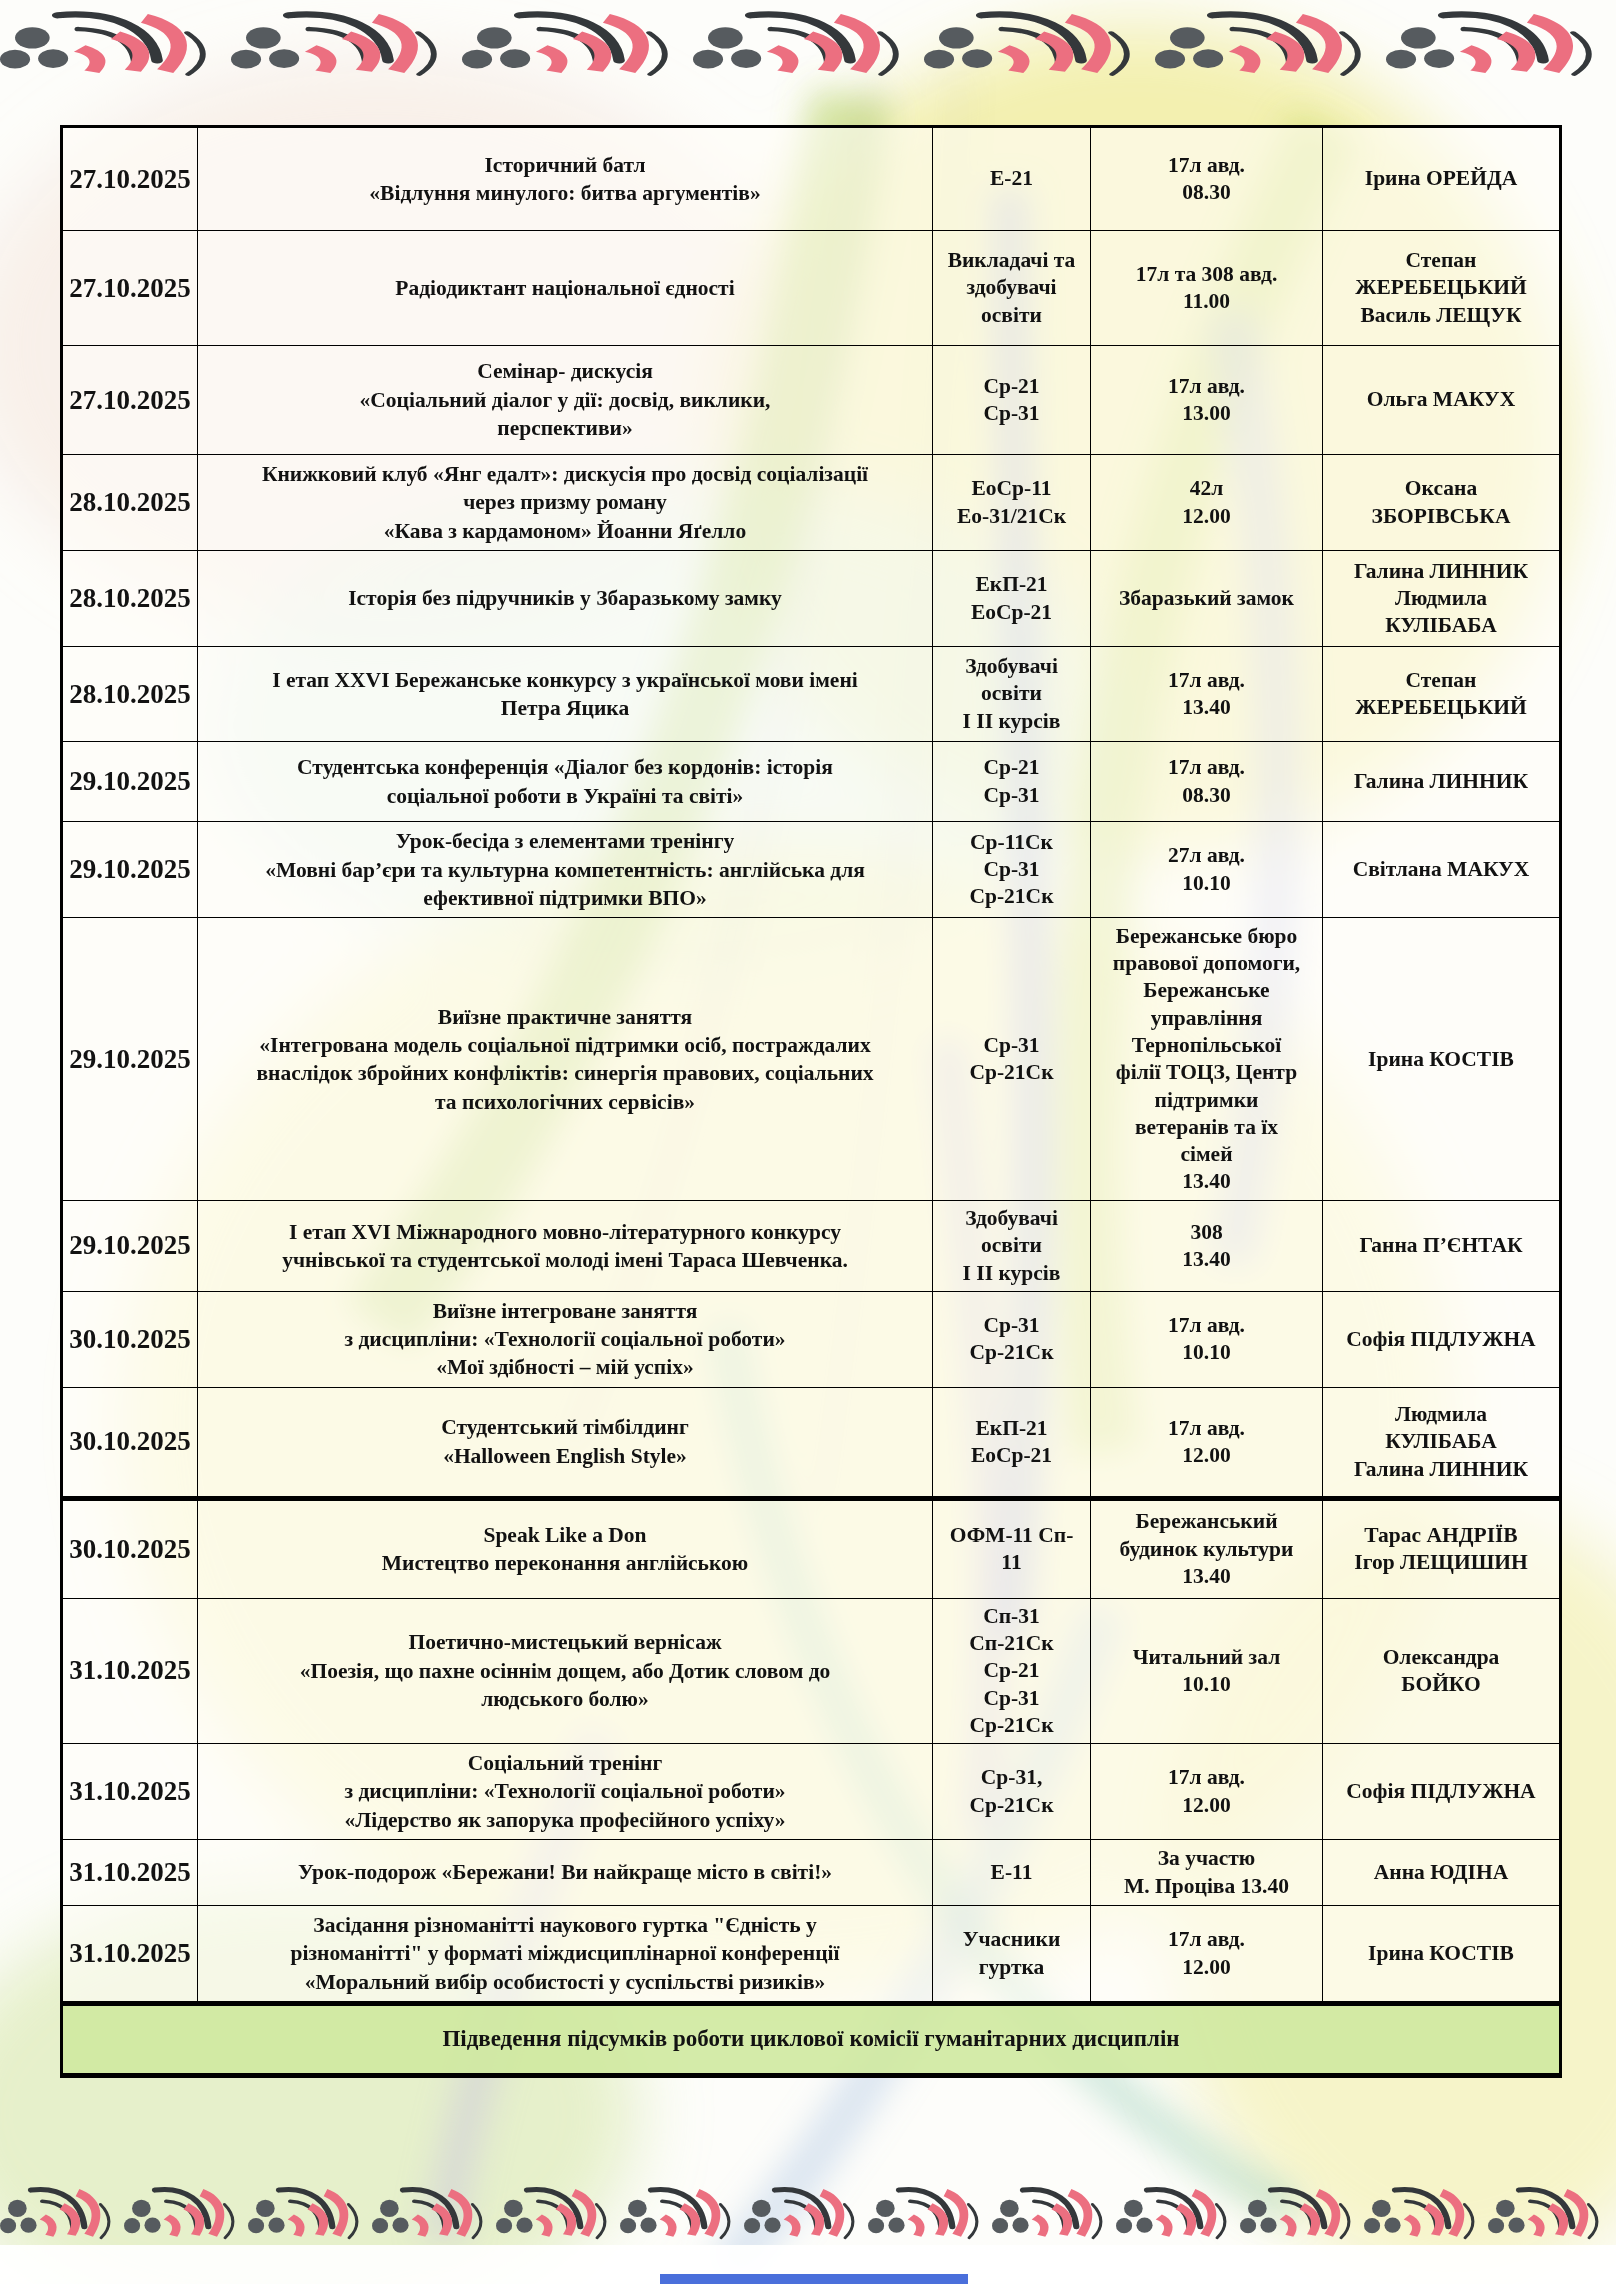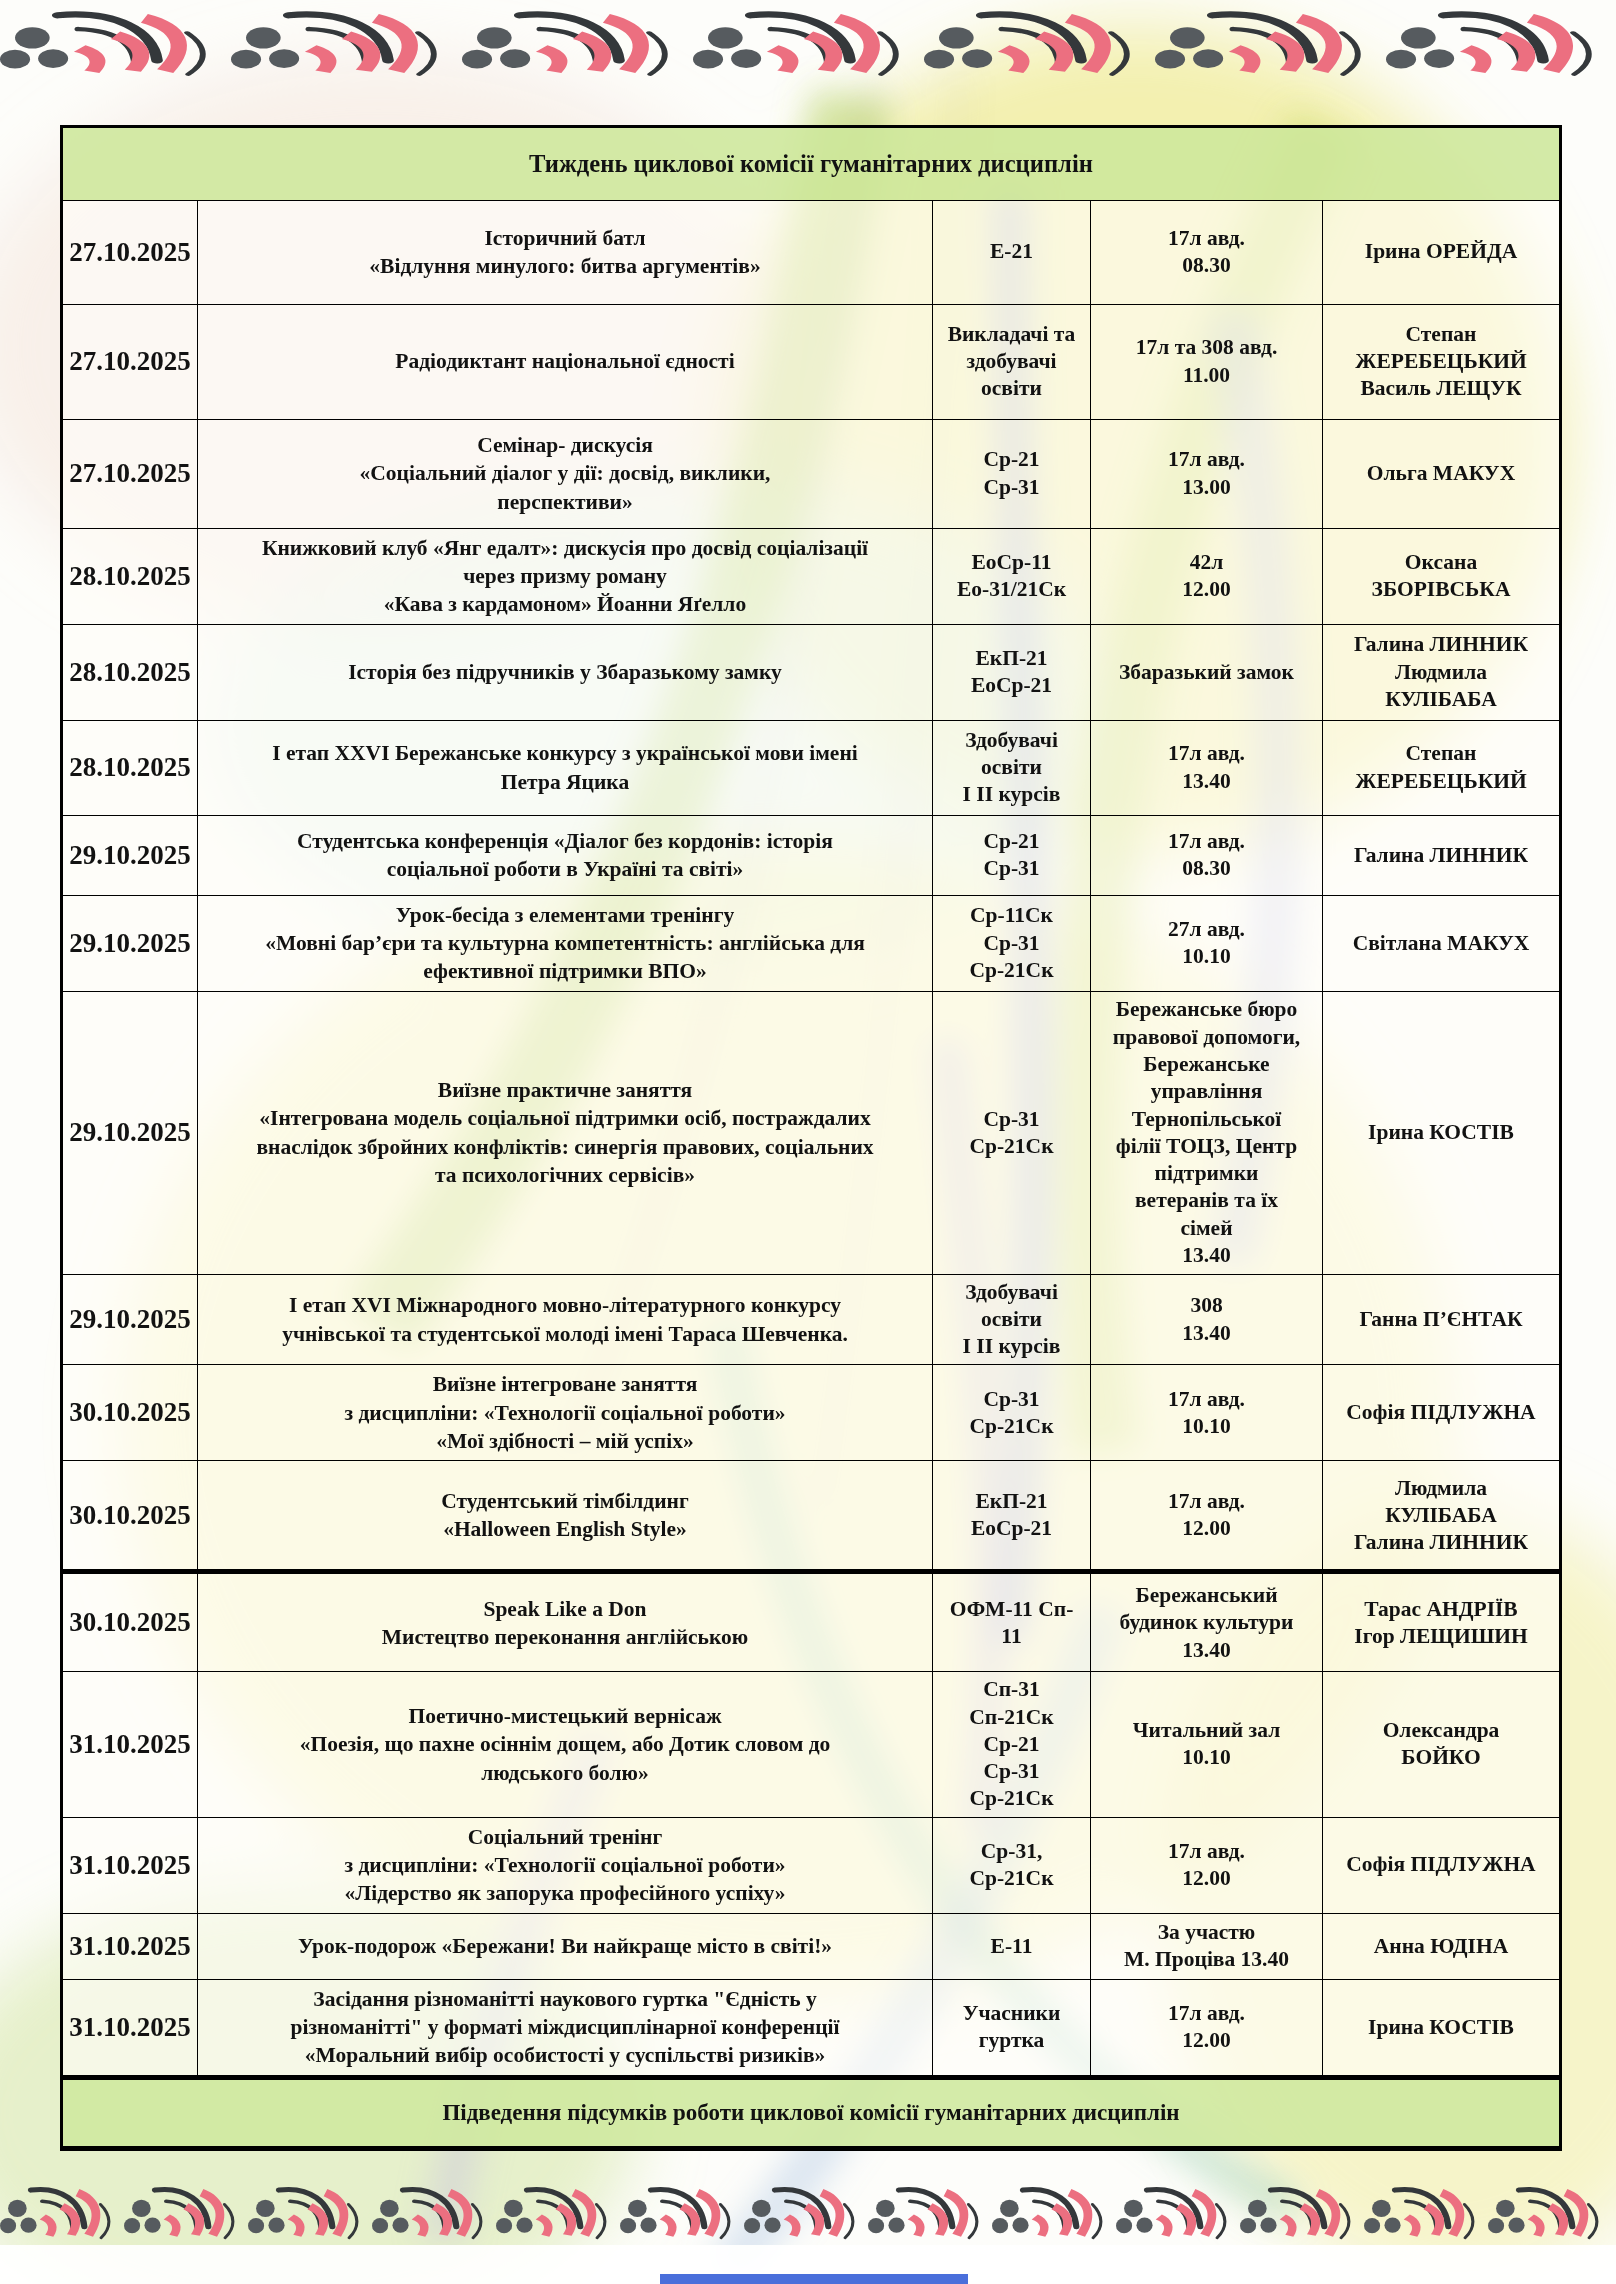--- a/index.html
+++ b/index.html
@@ -174,23 +174,20 @@
   <div class="sched-wrap">
     <table class="sched">
       <colgroup>
         <col style="width:136px">
           <col style="width:735px">
           <col style="width:158px">
         <col style="width:232px">
           <col style="width:238px">
       </colgroup>
       <thead>
-        <tr class="title-row">
-          <th colspan="5">Тиждень циклової комісії гуманітарних дисциплін</th>
-        </tr>
       </thead>
       <tbody class="sched-body" id="sched-body">
           <tr style="height: 104px;">
             <td class="c-date">27.10.2025</td>
             <td class="c-event">Історичний батл
 «Відлуння минулого: битва аргументів»</td>
             <td class="c-group">Е-21</td>
             <td class="c-place">17л авд.
 08.30</td>
             <td class="c-perf">Ірина ОРЕЙДА</td>

